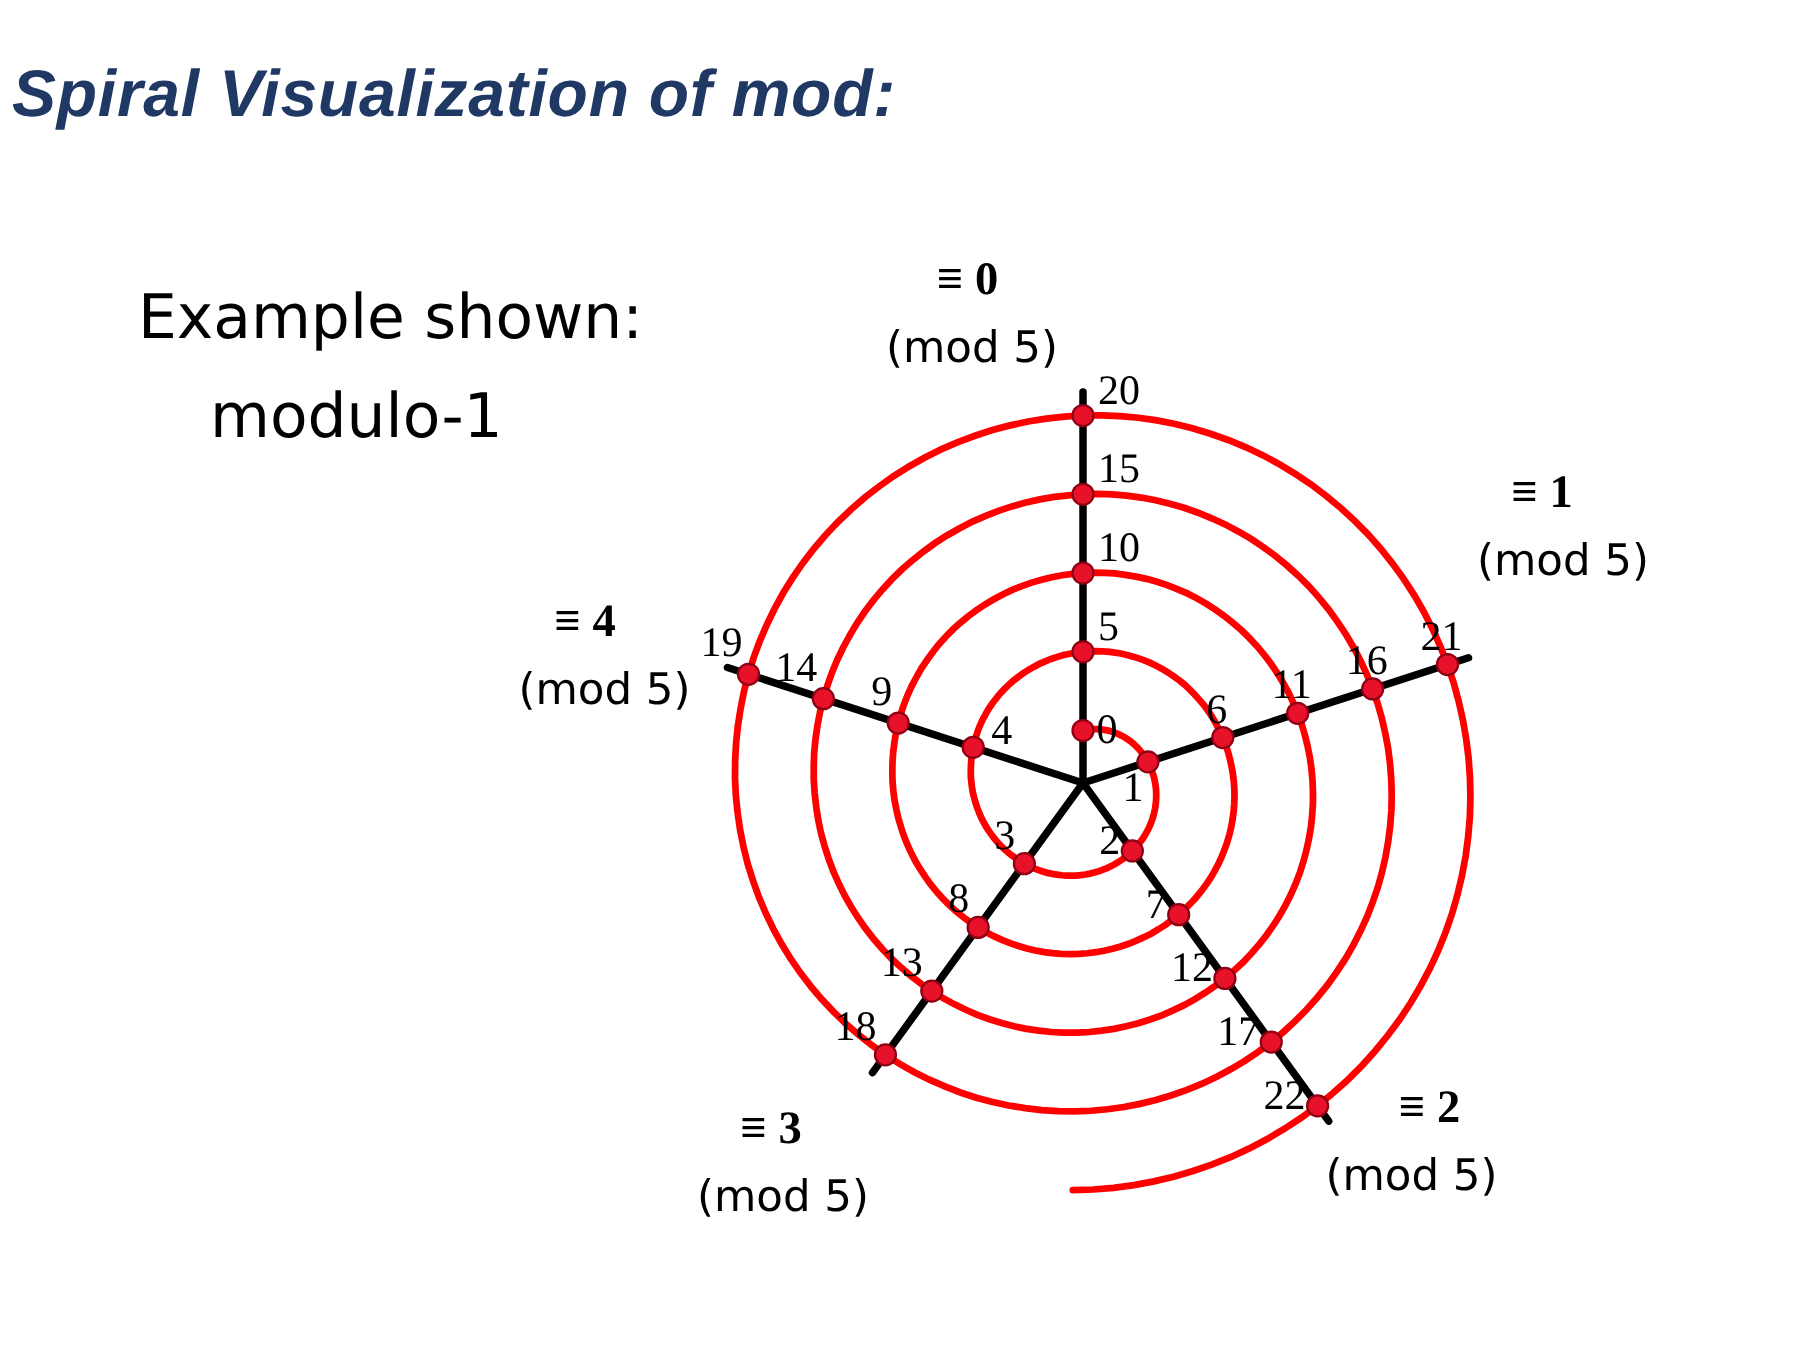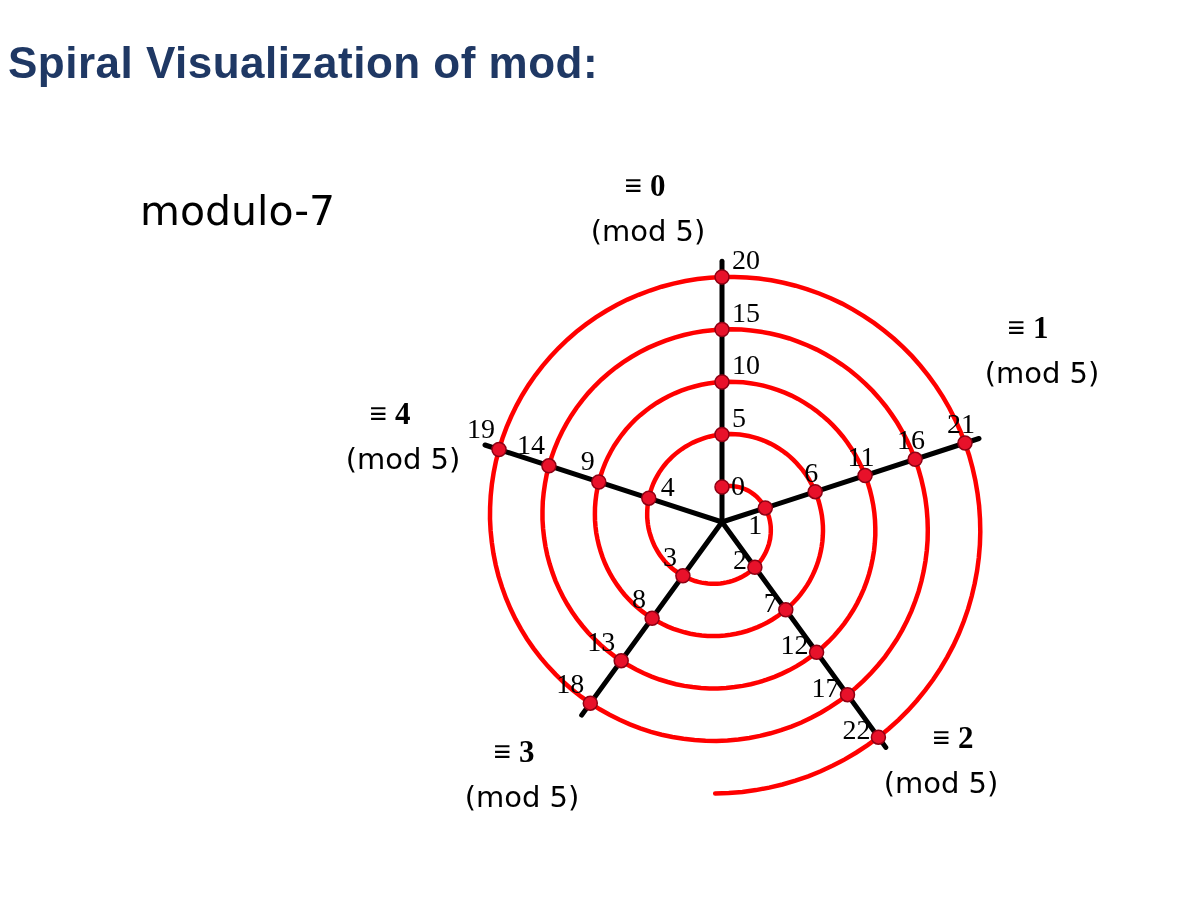--- a/index.html
+++ b/index.html
@@ -56,24 +56,25 @@
   .mod-label {
     font-family: "DejaVu Sans", sans-serif;
     font-size: 29px;
     fill: #000000;
   }
 </style>
 </head>
 <body>
 
 <div class="slide">
-  <h1 class="slide-title" style="color: rgb(31, 56, 100);">Spiral Visualization of mod:</h1>
+  <h1 class="slide-title" style="color: rgb(31, 56, 100); font-style: italic;">Spiral Visualization of mod:</h1>
 
   <div class="caption">
-    <span class="cap-line cap-indent">modulo-7</span>
+    <span class="cap-line">Example shown:</span>
+    <span class="cap-line cap-indent">modulo-1</span>
   </div>
 
   <svg class="diagram" width="1195" height="914" viewBox="0 0 1195 914">
       <path d="M722.0 487.0 L723.8 486.6 L725.6 486.3 L727.4 486.2 L729.3 486.1 L731.2 486.1 L733.1 486.2 L735.1 486.4 L737.0 486.7 L739.0 487.1 L740.9 487.6 L742.8 488.3 L744.7 489.0 L746.6 489.9 L748.5 490.8 L750.3 491.9 L752.1 493.1 L753.8 494.3 L755.5 495.7 L757.1 497.2 L758.6 498.7 L760.1 500.4 L761.5 502.2 L762.9 504.0 L764.1 505.9 L765.3 507.9 L766.3 510.0 L767.3 512.2 L768.1 514.4 L768.9 516.7 L769.5 519.0 L770.0 521.4 L770.4 523.8 L770.7 526.3 L770.8 528.8 L770.8 531.3 L770.7 533.9 L770.4 536.4 L770.1 539.0 L769.5 541.5 L768.9 544.1 L768.1 546.6 L767.1 549.1 L766.1 551.5 L764.9 554.0 L763.5 556.4 L762.1 558.7 L760.5 560.9 L758.7 563.1 L756.9 565.3 L754.9 567.3 L752.8 569.3 L750.6 571.1 L748.3 572.9 L745.9 574.5 L743.4 576.0 L740.8 577.4 L738.1 578.7 L735.3 579.8 L732.5 580.9 L729.5 581.7 L726.6 582.4 L723.5 583.0 L720.5 583.4 L717.3 583.7 L714.2 583.8 L711.0 583.8 L707.8 583.5 L704.7 583.1 L701.5 582.6 L698.3 581.9 L695.1 581.0 L692.0 579.9 L688.9 578.7 L685.9 577.3 L682.9 575.8 L680.0 574.1 L677.2 572.2 L674.4 570.2 L671.7 568.0 L669.1 565.7 L666.7 563.3 L664.3 560.7 L662.1 557.9 L660.0 555.1 L658.0 552.1 L656.2 549.0 L654.5 545.8 L653.0 542.5 L651.7 539.1 L650.5 535.6 L649.5 532.1 L648.6 528.5 L648.0 524.8 L647.5 521.1 L647.2 517.3 L647.2 513.5 L647.3 509.7 L647.6 505.9 L648.1 502.0 L648.8 498.2 L649.7 494.4 L650.8 490.6 L652.0 486.9 L653.5 483.2 L655.2 479.6 L657.1 476.1 L659.1 472.6 L661.4 469.2 L663.8 466.0 L666.4 462.8 L669.2 459.8 L672.1 456.9 L675.2 454.1 L678.5 451.5 L681.9 449.0 L685.4 446.7 L689.1 444.6 L692.9 442.6 L696.8 440.9 L700.8 439.3 L704.9 437.9 L709.0 436.7 L713.3 435.8 L717.6 435.0 L722.0 434.5 L726.4 434.2 L730.9 434.1 L735.3 434.2 L739.8 434.6 L744.3 435.2 L748.7 436.0 L753.2 437.1 L757.6 438.4 L761.9 439.9 L766.2 441.6 L770.4 443.6 L774.5 445.8 L778.5 448.2 L782.4 450.8 L786.2 453.6 L789.9 456.6 L793.4 459.9 L796.7 463.3 L799.9 466.9 L803.0 470.6 L805.8 474.5 L808.5 478.6 L810.9 482.9 L813.2 487.2 L815.2 491.7 L817.0 496.3 L818.6 501.0 L819.9 505.9 L821.0 510.8 L821.9 515.7 L822.5 520.7 L822.9 525.8 L823.0 530.9 L822.8 536.0 L822.4 541.2 L821.7 546.3 L820.8 551.4 L819.6 556.4 L818.1 561.5 L816.4 566.4 L814.4 571.3 L812.2 576.1 L809.7 580.8 L807.0 585.4 L804.0 589.8 L800.8 594.1 L797.4 598.3 L793.7 602.3 L789.8 606.1 L785.8 609.8 L781.5 613.2 L777.1 616.5 L772.4 619.5 L767.7 622.3 L762.7 624.8 L757.6 627.1 L752.4 629.2 L747.1 631.0 L741.7 632.5 L736.1 633.8 L730.5 634.8 L724.9 635.5 L719.1 635.9 L713.4 636.1 L707.6 635.9 L701.8 635.4 L696.1 634.7 L690.3 633.7 L684.6 632.3 L679.0 630.7 L673.4 628.8 L667.9 626.6 L662.5 624.1 L657.2 621.3 L652.1 618.3 L647.0 615.0 L642.2 611.4 L637.5 607.6 L633.0 603.5 L628.7 599.2 L624.6 594.7 L620.7 589.9 L617.1 584.9 L613.7 579.8 L610.5 574.5 L607.6 568.9 L605.0 563.3 L602.7 557.5 L600.7 551.5 L598.9 545.5 L597.5 539.3 L596.3 533.1 L595.5 526.8 L595.0 520.4 L594.9 514.0 L595.0 507.6 L595.5 501.1 L596.3 494.7 L597.4 488.3 L598.8 482.0 L600.6 475.7 L602.7 469.5 L605.1 463.4 L607.8 457.4 L610.9 451.5 L614.2 445.7 L617.9 440.2 L621.8 434.8 L626.0 429.5 L630.5 424.5 L635.2 419.7 L640.2 415.2 L645.4 410.9 L650.9 406.8 L656.6 403.0 L662.5 399.5 L668.5 396.3 L674.8 393.3 L681.2 390.7 L687.7 388.4 L694.4 386.5 L701.2 384.8 L708.0 383.5 L715.0 382.6 L722.0 382.0 L729.1 381.8 L736.1 381.9 L743.2 382.3 L750.3 383.2 L757.3 384.4 L764.3 385.9 L771.3 387.8 L778.1 390.1 L784.8 392.7 L791.5 395.6 L798.0 398.9 L804.3 402.6 L810.4 406.5 L816.4 410.8 L822.1 415.4 L827.7 420.2 L833.0 425.4 L838.0 430.8 L842.8 436.5 L847.3 442.5 L851.5 448.7 L855.4 455.1 L859.0 461.7 L862.2 468.5 L865.1 475.5 L867.7 482.6 L869.9 489.9 L871.7 497.3 L873.2 504.8 L874.3 512.4 L875.0 520.1 L875.3 527.8 L875.3 535.5 L874.8 543.3 L874.0 551.0 L872.7 558.7 L871.1 566.3 L869.1 573.9 L866.7 581.4 L863.9 588.8 L860.7 596.0 L857.2 603.1 L853.3 610.0 L849.0 616.8 L844.4 623.3 L839.5 629.6 L834.2 635.7 L828.7 641.5 L822.8 647.0 L816.6 652.3 L810.2 657.2 L803.5 661.8 L796.6 666.1 L789.4 670.1 L782.0 673.6 L774.5 676.9 L766.7 679.7 L758.9 682.2 L750.8 684.2 L742.7 685.9 L734.5 687.1 L726.2 688.0 L717.8 688.4 L709.4 688.4 L701.0 688.0 L692.6 687.1 L684.3 685.9 L676.0 684.2 L667.8 682.0 L659.6 679.5 L651.6 676.6 L643.8 673.2 L636.1 669.4 L628.5 665.3 L621.2 660.7 L614.1 655.8 L607.2 650.6 L600.6 644.9 L594.3 639.0 L588.2 632.7 L582.5 626.0 L577.1 619.1 L572.1 612.0 L567.4 604.5 L563.0 596.8 L559.1 588.9 L555.5 580.8 L552.4 572.4 L549.7 564.0 L547.3 555.3 L545.5 546.6 L544.1 537.7 L543.1 528.7 L542.5 519.7 L542.5 510.7 L542.8 501.6 L543.7 492.6 L545.0 483.6 L546.7 474.6 L548.9 465.8 L551.6 457.0 L554.7 448.3 L558.2 439.8 L562.2 431.5 L566.6 423.4 L571.4 415.4 L576.6 407.7 L582.2 400.3 L588.2 393.1 L594.5 386.3 L601.2 379.7 L608.3 373.5 L615.7 367.6 L623.3 362.1 L631.3 357.0 L639.5 352.3 L648.0 347.9 L656.7 344.1 L665.6 340.6 L674.6 337.6 L683.9 335.0 L693.3 332.9 L702.8 331.3 L712.3 330.2 L722.0 329.5 L731.7 329.3 L741.4 329.6 L751.1 330.4 L760.8 331.7 L770.4 333.5 L779.9 335.8 L789.4 338.5 L798.7 341.8 L807.8 345.5 L816.8 349.6 L825.5 354.3 L834.1 359.3 L842.3 364.8 L850.4 370.7 L858.1 377.1 L865.5 383.8 L872.6 390.9 L879.3 398.4 L885.7 406.2 L891.6 414.4 L897.2 422.8 L902.3 431.5 L907.0 440.5 L911.3 449.8 L915.1 459.3 L918.4 468.9 L921.2 478.8 L923.5 488.8 L925.4 498.9 L926.7 509.1 L927.5 519.4 L927.8 529.8 L927.6 540.1 L926.8 550.5 L925.5 560.8 L923.7 571.1 L921.4 581.3 L918.6 591.4 L915.2 601.3 L911.4 611.1 L907.0 620.7 L902.2 630.1 L896.9 639.3 L891.1 648.1 L884.9 656.8 L878.2 665.0 L871.1 673.0 L863.6 680.6 L855.7 687.9 L847.5 694.7 L838.9 701.2 L829.9 707.2 L820.7 712.7 L811.2 717.8 L801.4 722.5 L791.3 726.6 L781.1 730.2 L770.6 733.3 L760.0 735.9 L749.3 738.0 L738.4 739.5 L727.5 740.5 L716.5 740.9 L705.5 740.8 L694.5 740.1 L683.5 738.8 L672.5 737.0 L661.7 734.7 L650.9 731.8 L640.3 728.3 L629.9 724.3 L619.6 719.8 L609.6 714.8 L599.8 709.3 L590.3 703.2 L581.1 696.7 L572.3 689.7 L563.7 682.3 L555.6 674.4 L547.8 666.1 L540.4 657.4 L533.5 648.4 L527.0 639.0 L521.0 629.2 L515.5 619.2 L510.5 608.8 L506.0 598.2 L502.1 587.4 L498.6 576.4 L495.8 565.2 L493.5 553.8 L491.8 542.3 L490.6 530.7 L490.0 519.1 L490.1 507.4 L490.7 495.7 L491.9 484.1 L493.7 472.5 L496.0 460.9 L499.0 449.5 L502.5 438.3 L506.6 427.2 L511.3 416.3 L516.5 405.6 L522.2 395.2 L528.5 385.1 L535.3 375.3 L542.6 365.8 L550.4 356.7 L558.6 348.0 L567.3 339.7 L576.4 331.8 L585.9 324.4 L595.8 317.4 L606.0 311.0 L616.6 305.0 L627.4 299.6 L638.6 294.8 L650.0 290.5 L661.6 286.7 L673.4 283.6 L685.4 281.0 L697.5 279.1 L709.7 277.7 L722.0 277.0 L734.3 276.9 L746.7 277.4 L759.0 278.5 L771.3 280.3 L783.5 282.7 L795.5 285.7 L807.5 289.3 L819.2 293.5 L830.7 298.2 L842.1 303.6 L853.1 309.6 L863.8 316.1 L874.3 323.1 L884.3 330.7 L894.0 338.8 L903.3 347.4 L912.2 356.4 L920.6 366.0 L928.5 375.9 L936.0 386.2 L942.9 396.9 L949.3 408.0 L955.1 419.4 L960.3 431.1 L965.0 443.0 L969.1 455.2 L972.5 467.7 L975.3 480.2 L977.5 493.0 L979.1 505.8 L980.0 518.8 L980.3 531.7 L979.9 544.7 L978.8 557.7 L977.1 570.7 L974.7 583.5 L971.7 596.3 L968.1 608.9 L963.8 621.3 L958.9 633.5 L953.4 645.4 L947.2 657.1 L940.5 668.5 L933.2 679.5 L925.3 690.2 L916.9 700.5 L908.0 710.4 L898.6 719.8 L888.7 728.7 L878.4 737.2 L867.6 745.1 L856.4 752.5 L844.8 759.4 L832.9 765.6 L820.7 771.3 L808.2 776.3 L795.4 780.7 L782.4 784.5 L769.2 787.6 L755.9 790.1 L742.4 791.9 L728.8 793.0 L715.2 793.4" fill="none" stroke="#ff0000" stroke-width="4.5" stroke-linecap="round"></path>
       <line x1="722" y1="522" x2="722.0" y2="261.3" stroke="#000000" stroke-width="5" stroke-linecap="round"></line>
       <line x1="722" y1="522" x2="979.0" y2="438.5" stroke="#000000" stroke-width="5" stroke-linecap="round"></line>
       <line x1="722" y1="522" x2="885.8" y2="747.4" stroke="#000000" stroke-width="5" stroke-linecap="round"></line>
       <line x1="722" y1="522" x2="581.7" y2="715.1" stroke="#000000" stroke-width="5" stroke-linecap="round"></line>
       <line x1="722" y1="522" x2="485.0" y2="445.0" stroke="#000000" stroke-width="5" stroke-linecap="round"></line>
       <circle cx="722.0" cy="487.0" r="7" fill="#e8112a" stroke="#8e0013" stroke-width="1.5"></circle>

